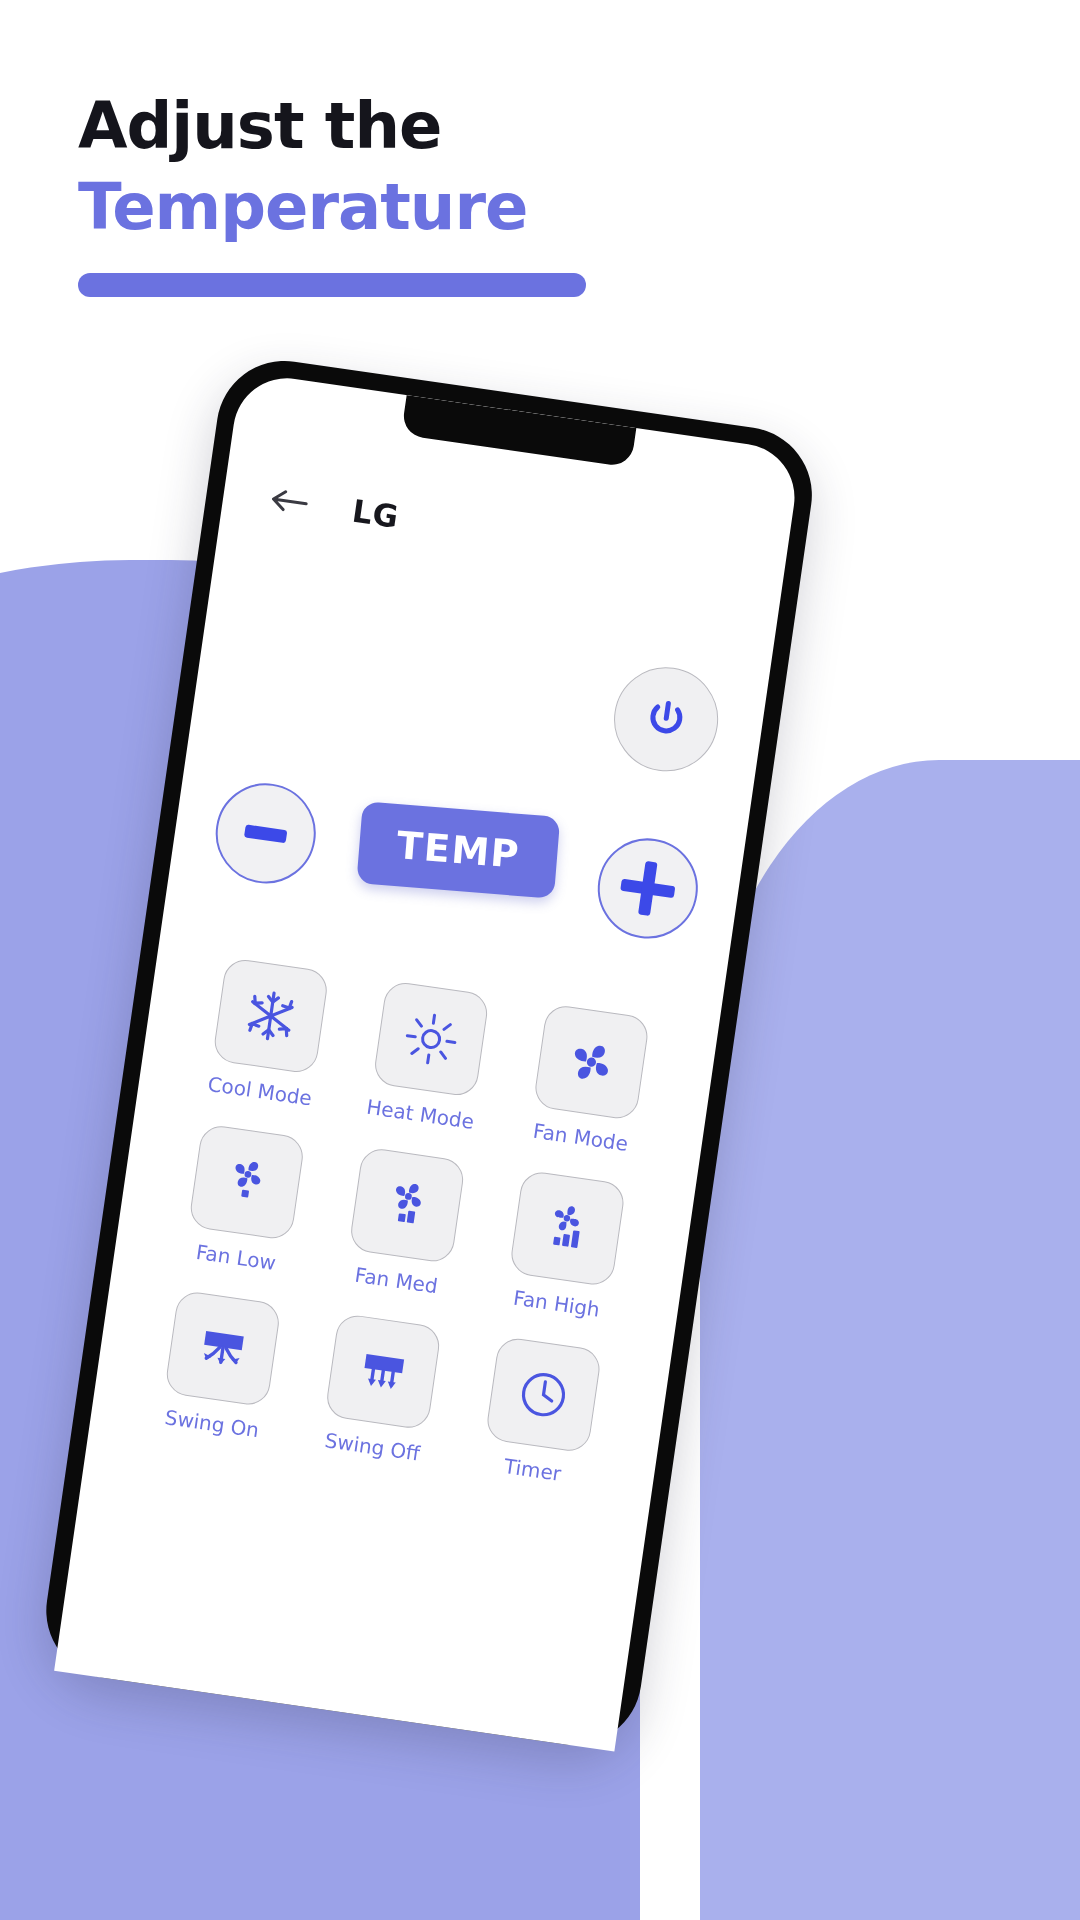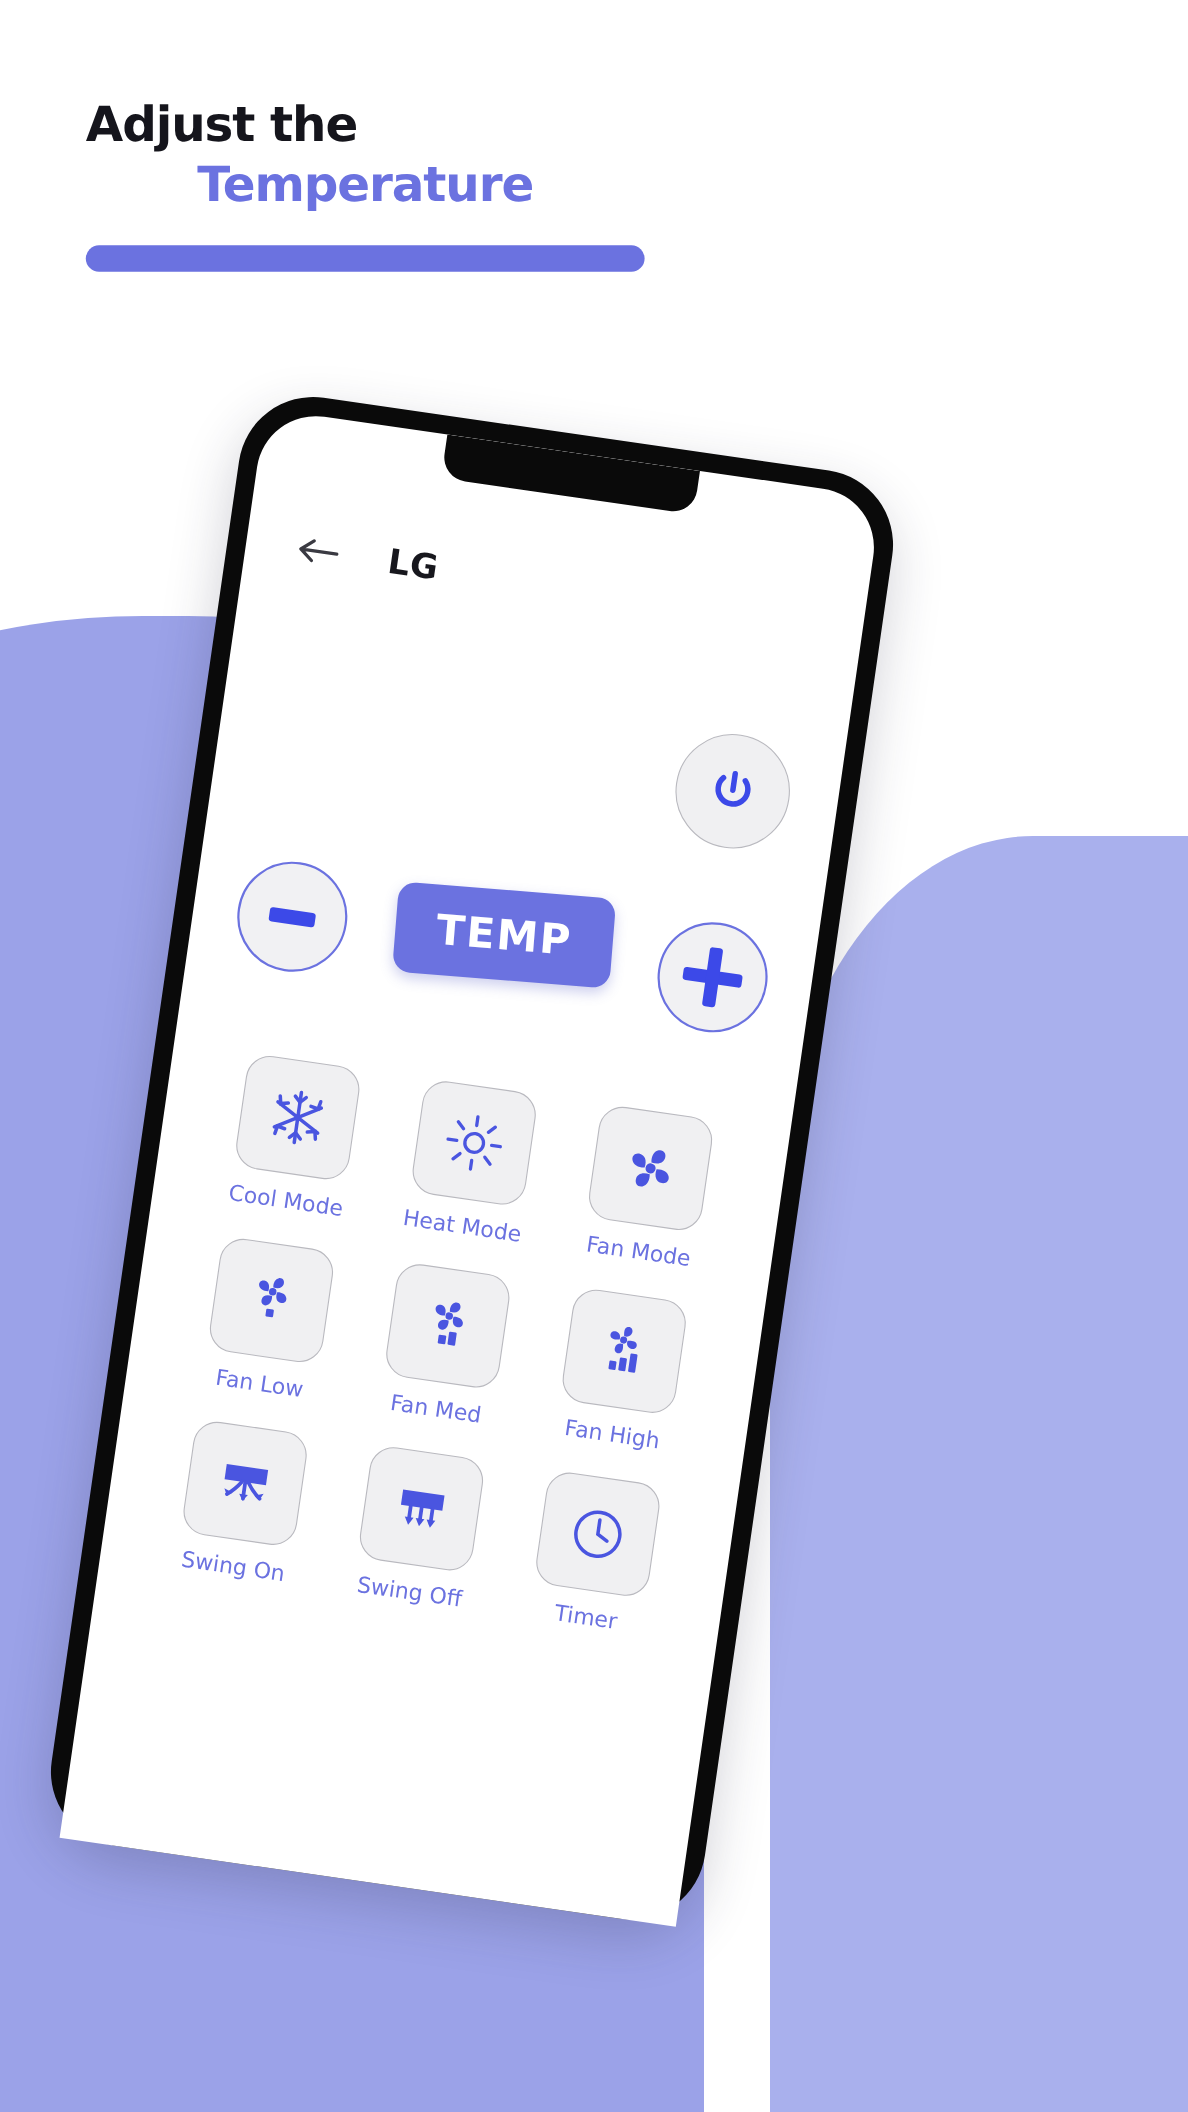--- a/index.html
+++ b/index.html
@@ -31,24 +31,24 @@
     right:-140px; top:760px;
     width:520px; height:1200px;
     background:#a9b0ed;
     border-radius:46% 0 0 0 / 30% 0 0 0;
   }
 
   
   .headline { position:absolute; left:78px; top:86px; z-index:5; }
   .headline h1 {
     font-family:"DejaVu Sans", sans-serif;
-    font-size:44px; font-weight:700; letter-spacing:-1px;
+    font-size:64px; font-weight:700; letter-spacing:-1px;
     line-height:1.26; color:#15151c;
   }
-  .headline h1.accent { color:#6b72e0;text-align:center; }
+  .headline h1.accent { color:#6b72e0; }
   .headline .rule {
     margin-top:26px;
     width:508px; height:24px;
     background:#6b72e0;
     border-radius:12px;
   }
 
   
   .phone-stage {
     position:absolute;

